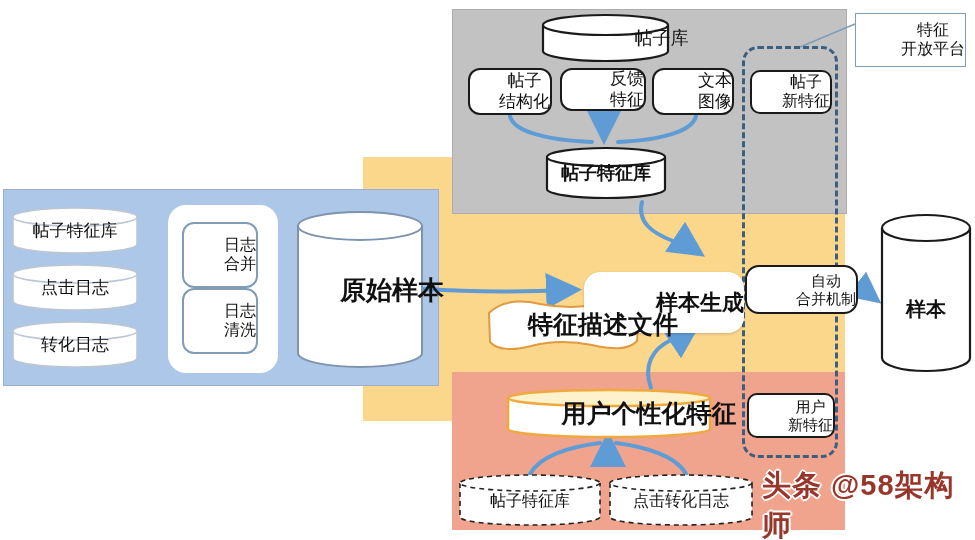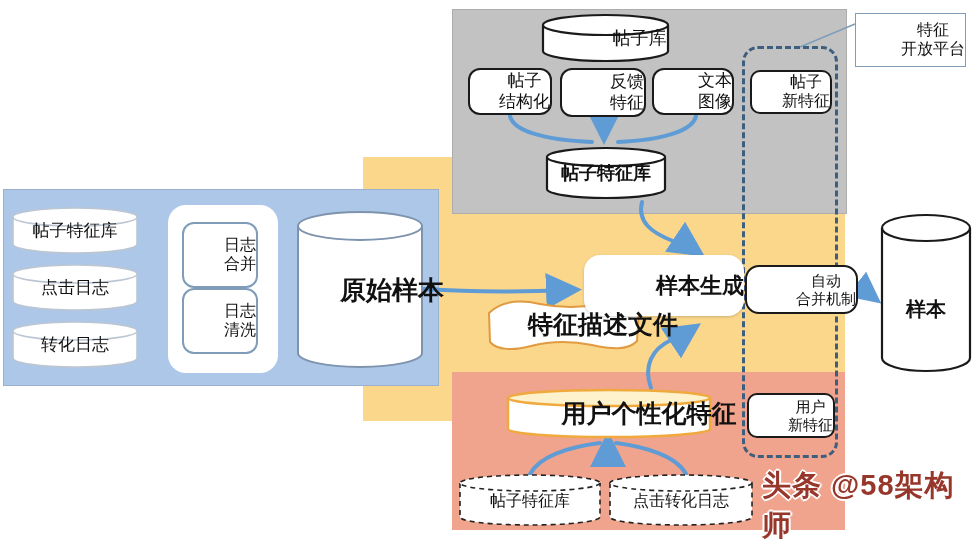--- a/index.html
+++ b/index.html
@@ -119,34 +119,34 @@
     <path d="M489,313 C502,300 522,300 540,304 C560,308 582,308 602,304 C620,300 634,302 639,310
              L637,341 C628,351 610,349 592,345 C572,341 550,341 531,346 C513,351 497,350 490,342 Z" fill="#fff" stroke="#E09B40" stroke-width="2"></path>
   </svg>
 
   <div class="dashed-rect"></div>
 
   <div class="node bordered r12 f17" style="left:468px;top:68px;width:84px;height:47px;">
     <span class="txt">帖子
 结构化</span>
   </div>
-  <div class="node bordered r12 f17" style="left:560px;top:68px;width:86px;height:49px;padding-left:29px;">
+  <div class="node bordered r12 f17" style="left:560px;top:68px;width:86px;height:43px;padding-left:29px;">
     <span class="txt">反馈
 特征</span>
   </div>
   <div class="node bordered r12 f17" style="left:652px;top:68px;width:82px;height:47px;">
     <span class="txt">文本
 图像</span>
   </div>
   <div class="node bordered r10 f16" style="left:750px;top:70px;width:82px;height:44px;">
     <span class="txt">帖子
 新特征</span>
   </div>
 
-  <div class="node r16 soft b f22" style="left:584px;top:255px;width:160px;height:61px;">
+  <div class="node r16 soft b f22" style="left:584px;top:272px;width:160px;height:61px;">
     <span class="txt">样本生成</span>
   </div>
   <div class="node bordered r14 f15" style="left:745px;top:265px;width:113px;height:49px;">
     <span class="txt">自动
 合并机制</span>
   </div>
   <div class="node bordered r10 f15" style="left:747px;top:393px;width:88px;height:45px;">
     <span class="txt">用户
 新特征</span>
   </div>
@@ -157,21 +157,21 @@
 
   <div class="node blue-border r12 f16" style="left:182px;top:222px;width:76px;height:66px;">
     <span class="txt">日志
 合并</span>
   </div>
   <div class="node blue-border r12 f16" style="left:182px;top:288px;width:76px;height:66px;">
     <span class="txt">日志
 清洗</span>
   </div>
 
-  <div class="lbl f18" style="left:543px;top:22px;width:125px;height:34px;padding-left:34px;">帖子库</div>
+  <div class="lbl f18" style="left:565px;top:22px;width:125px;height:34px;padding-left:34px;">帖子库</div>
   <div class="lbl b f18" style="left:547px;top:156px;width:118px;height:36px;">帖子特征库</div>
   <div class="lbl b f21" style="left:298px;top:266px;width:124px;height:48px;">原始样本</div>
   <div class="lbl b f20" style="left:882px;top:286px;width:88px;height:48px;">样本</div>
   <div class="lbl b f19" style="left:508px;top:396px;width:202px;height:36px;">用户个性化特征</div>
   <div class="lbl f17" style="left:13px;top:211px;width:124px;height:40px;">帖子特征库</div>
   <div class="lbl f17" style="left:13px;top:325px;width:124px;height:40px;">转化日志</div>
   <div class="lbl f17" style="left:13px;top:268px;width:124px;height:40px;">点击日志</div>
   <div class="lbl f16" style="left:460px;top:482px;width:140px;height:38px;">帖子特征库</div>
   <div class="lbl f16" style="left:610px;top:482px;width:142px;height:38px;">点击转化日志</div>
   <div class="lbl b f19" style="left:488px;top:307px;width:150px;height:36px;">特征描述文件</div>

